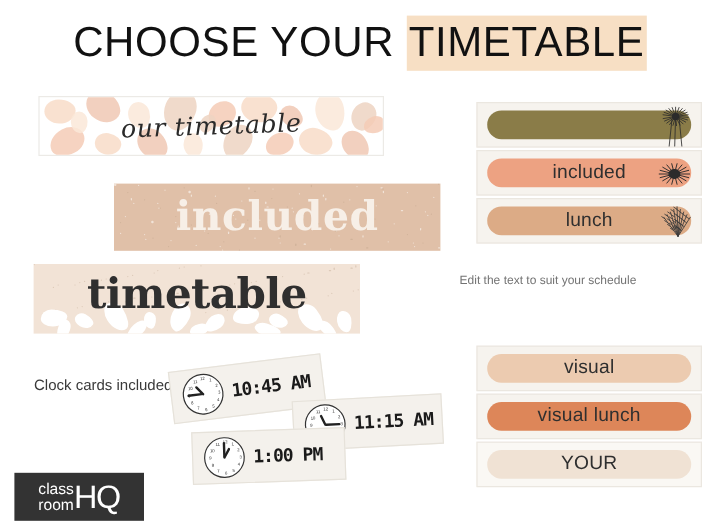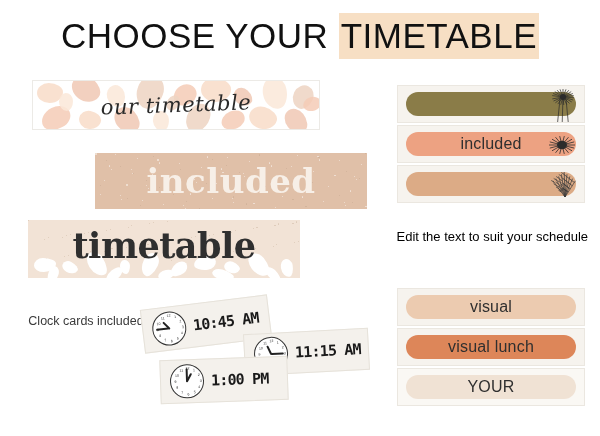--- a/index.html
+++ b/index.html
@@ -198,23 +198,23 @@
     font-family: "Liberation Sans", sans-serif;
     letter-spacing: 0.2px;
   }
   .botanic { position: absolute; right: 2px; top: 0; bottom: 0; width: 34px; z-index: 4; }
 
   .edit-note {
     position: absolute;
     left: 383px;
     top: 228px;
     width: 205px;
-    text-align: right;
-    font-size: 13px;
-    color: #000000;
+    text-align: left;
+    font-size: 10px;
+    color: #737373;
     line-height: 1.45;
   }
 
   
   .logo {
     position: absolute;
     left: 12px;
     top: 394px;
     width: 108px;
     height: 40px;
@@ -585,20 +585,21 @@
               <line x1="14" y1="19" x2="16.3" y2="10.1"></line>
               <line x1="14" y1="19" x2="20.5" y2="11.2"></line>
               <line x1="14" y1="19" x2="24.0" y2="13.2"></line>
               <line x1="14" y1="19" x2="26.2" y2="15.9"></line>
       </g>
       <ellipse cx="14" cy="19" rx="5" ry="4.2" fill="#2b2b2b"></ellipse>
     </svg></span>
       </div>
       <div class="label-card" style="left:397px;top:165px;width:188px;height:38px;background:#f6f3ee">
         <span class="pill" style="background:#dcab86"></span>
+        <span class="pill-label">lunch</span>
         <span class="botanic"><svg viewBox="0 0 34 34" width="34" height="34" preserveAspectRatio="none">
     <g stroke="#3a3a3a" stroke-width="0.7" fill="none">
       <line x1="17" y1="31" x2="5" y2="14.8"></line>
               <line x1="17" y1="31" x2="7.8" y2="12.6"></line>
               <line x1="17" y1="31" x2="10.6" y2="10.4"></line>
               <line x1="17" y1="31" x2="13.399999999999999" y2="8.2"></line>
               <line x1="17" y1="31" x2="16.2" y2="6.0"></line>
               <line x1="17" y1="31" x2="19" y2="8.2"></line>
               <line x1="17" y1="31" x2="21.799999999999997" y2="10.4"></line>
               <line x1="17" y1="31" x2="24.599999999999998" y2="12.6"></line>
@@ -654,14 +655,23 @@
       <div class="label-card" style="left:397px;top:328px;width:188px;height:38px;background:#f6f3ee">
         <span class="pill" style="background:#dd8659"></span>
         <span class="pill-label">visual lunch</span>
       </div>
       <div class="label-card" style="left:397px;top:368px;width:188px;height:38px;background:#faf8f4">
         <span class="pill" style="background:#f0e2d4"></span>
         <span class="pill-label">YOUR</span>
       </div>
     </div>
 
+  <div class="logo">
+    <div class="logo-inner">
+      <div class="logo-stack">
+        <span>class</span>
+        <span>room</span>
+      </div>
+      <div class="logo-hq">HQ</div>
+    </div>
+  </div>
 
 </div>
 
 </body></html>

